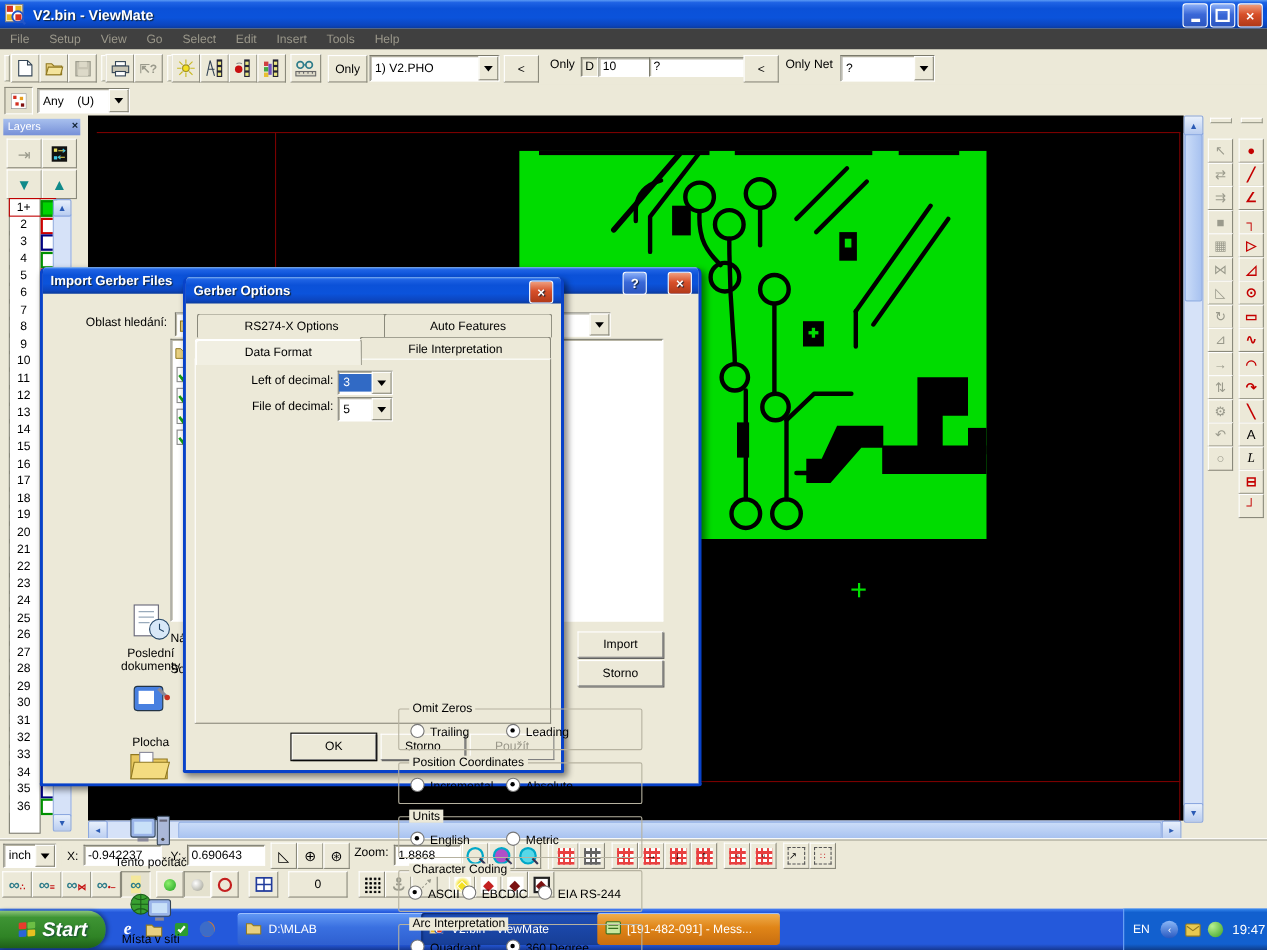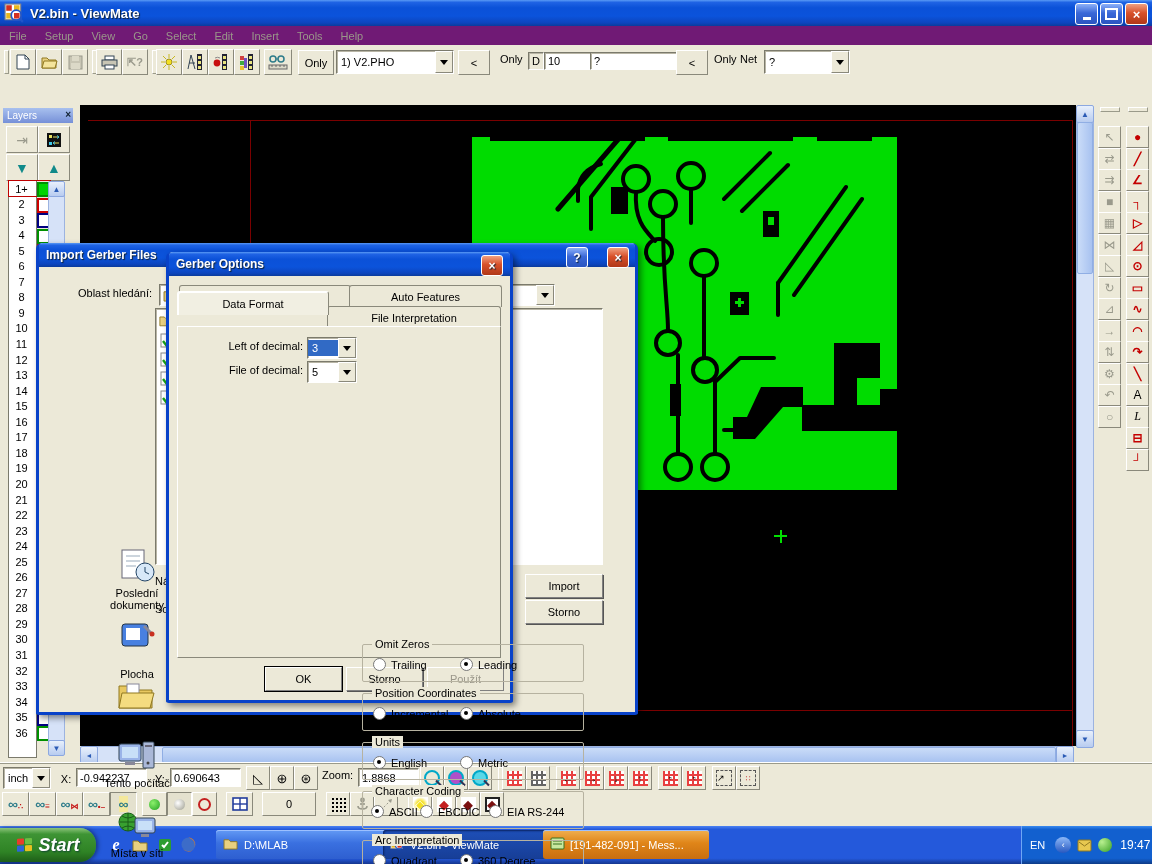--- a/index.html
+++ b/index.html
@@ -11,21 +11,21 @@
   .titlebar{left:0;top:0;width:1152px;height:26px;display:flex;align-items:center;}
   .titletext{color:#fff;font-weight:bold;font-size:13px;margin-left:6px;text-shadow:1px 1px 1px #123;}
   .wbtns{position:absolute;right:4px;top:3px;display:flex;gap:2px;}
   .wbtn{width:21px;height:20px;border:1px solid #fff;border-radius:3px;color:#fff;font-weight:bold;
         display:flex;align-items:center;justify-content:center;font-size:13px;
         background:linear-gradient(180deg,#8CB0F8,#3A68D8 45%,#2A55C0);}
   .wbtn.close{background:linear-gradient(180deg,#F0A080,#D8502A 45%,#B03818);}
   .minibar{display:block;width:8px;height:3px;background:#fff;margin-top:9px;}
   .restbox{display:block;width:9px;height:8px;border:2px solid #fff;}
   
-  .menubar{left:0;top:26px;width:1152px;height:19px;background:#701a75;display:flex;align-items:center;border-bottom:1px solid #E0DCC8;}
+  .menubar{left:0;top:26px;width:1152px;height:19px;background:#404040;display:flex;align-items:center;border-bottom:1px solid #E0DCC8;}
   .menuitem{padding:2px 9px;color:#9a978a;}
   .tb{background:#ECE9D8;}
   .grip{width:3px;height:22px;border:1px solid;border-color:#fff #9a9a8a #9a9a8a #fff;margin:0 2px;}
   .tbtn{border:1px solid;border-color:#fff #8a897b #8a897b #fff;background:#ECE9D8;
         display:flex;align-items:center;justify-content:center;}
   .tbtn.flat{border-color:transparent;}
   .tbtn.pressed{border-color:#8a897b #fff #fff #8a897b;background:#E4E1CE;}
   .sunken{background:#fff;border:1px solid;border-color:#7b7a6c #fff #fff #7b7a6c;box-shadow:inset 1px 1px 0 #b8b5a5;}
   .combo{display:flex;align-items:center;background:#fff;border:1px solid;border-color:#7b7a6c #fff #fff #7b7a6c;box-shadow:inset 1px 1px 0 #b8b5a5;}
   .combo .val{flex:1;padding:2px 4px;white-space:nowrap;overflow:hidden;}
@@ -251,20 +251,45 @@
     <div class="abs slabel" style="left:714px;top:8px">Only</div>
     <div class="abs slabel" style="left:740px;top:8px">Net</div>
     <div class="abs combo" style="left:764px;top:5px;width:84px;height:22px">
       <span class="val">?</span>
       <span class="cmbarrow">
           <i class="tri"></i>
         </span>
     </div>
   </div>
 
+  <div class="abs tb" style="left:0;top:77px;width:1152px;height:28px">
+    <div class="abs tbtn pressed" style="left:4px;top:2px;width:24px;height:23px">
+      <svg width="14" height="14" viewBox="0 0 14 14">
+          <rect width="14" height="14" fill="#fff" stroke="#888"></rect>
+          <rect x="2" y="2" width="3" height="3" fill="#D43020"></rect>
+          <rect x="8" y="3" width="3" height="3" fill="#E8A020"></rect>
+          <rect x="4" y="8" width="3" height="3" fill="#D43020"></rect>
+          <rect x="9" y="9" width="3" height="3" fill="#801010"></rect>
+        </svg>
+      </div>
+    <div class="abs combo" style="left:34px;top:3px;width:82px;height:21px">
+      <span class="val" style="white-space:pre">Any    (U)</span>
+      <span class="cmbarrow">
+          <i class="tri"></i>
+        </span>
+    </div>
+    <div id="letterbtns">
+        <div class="abs tbtn lettericon" style="left: 120px; top: 79px; width: 25px; height: 23px;">C</div>
+        <div class="abs tbtn lettericon" style="left: 147px; top: 79px; width: 25px; height: 23px;">→</div>
+        <div class="abs tbtn lettericon" style="left: 174px; top: 79px; width: 25px; height: 23px;">G</div>
+        <div class="abs tbtn lettericon" style="left: 201px; top: 79px; width: 25px; height: 23px;">∗</div>
+        <div class="abs tbtn lettericon" style="left: 228px; top: 79px; width: 25px; height: 23px;">↔</div>
+        <div class="abs tbtn lettericon" style="left: 255px; top: 79px; width: 25px; height: 23px;">A</div>
+      </div>
+  </div>
 
   <div class="abs canvas">
     <div class="redline" style="left:8px;top:15px;width:985px;height:1px"></div>
     <div class="redline" style="left:170px;top:15px;width:1px;height:590px"></div>
     <div class="redline" style="left:992px;top:15px;width:1px;height:626px"></div>
     <div class="redline" style="left:170px;top:605px;width:823px;height:1px"></div>
 
     <svg class="abs" style="left:392px;top:32px" width="425" height="353" viewBox="0 0 425 353">
       <rect width="425" height="353" fill="#00DC00"></rect>
       <g fill="#000">
@@ -616,21 +641,21 @@
   </div>
 
   <div class="abs xpdialog" style="left:166px;top:252px;width:341px;height:448px;z-index:6">
     <div class="dlgtitle xptitle">
       <span>Gerber Options</span>
       <span style="position:absolute;right:143px;top:255px;right:7px;top:3px" class="dbtn close">×</span>
     </div>
 
     <div class="tab" style="left:10px;top:33px;width:170px;height:21px">RS274-X Options</div>
     <div class="tab" style="left:180px;top:33px;width:151px;height:21px">Auto Features</div>
-    <div class="tab active" style="left:8px;top:39px;width:150px;height:23px">Data Format</div>
+    <div class="tab active" style="left:8px;top:56px;width:150px;height:23px">Data Format</div>
     <div class="tab" style="left:158px;top:54px;width:172px;height:21px">File Interpretation</div>
     <div class="abs tabpage" style="left:8px;top:74px;width:322px;height:330px"></div>
 
     <div class="abs slabel" style="left:48px;top:88px;width:86px;justify-content:flex-end">Left of decimal:</div>
     <div class="abs combo" style="left:138px;top:85px;width:48px;height:20px">
       <span class="val" style="background:#316AC5;color:#fff">3</span>
       <span class="cmbarrow">
           <i class="tri"></i>
         </span>
     </div>

